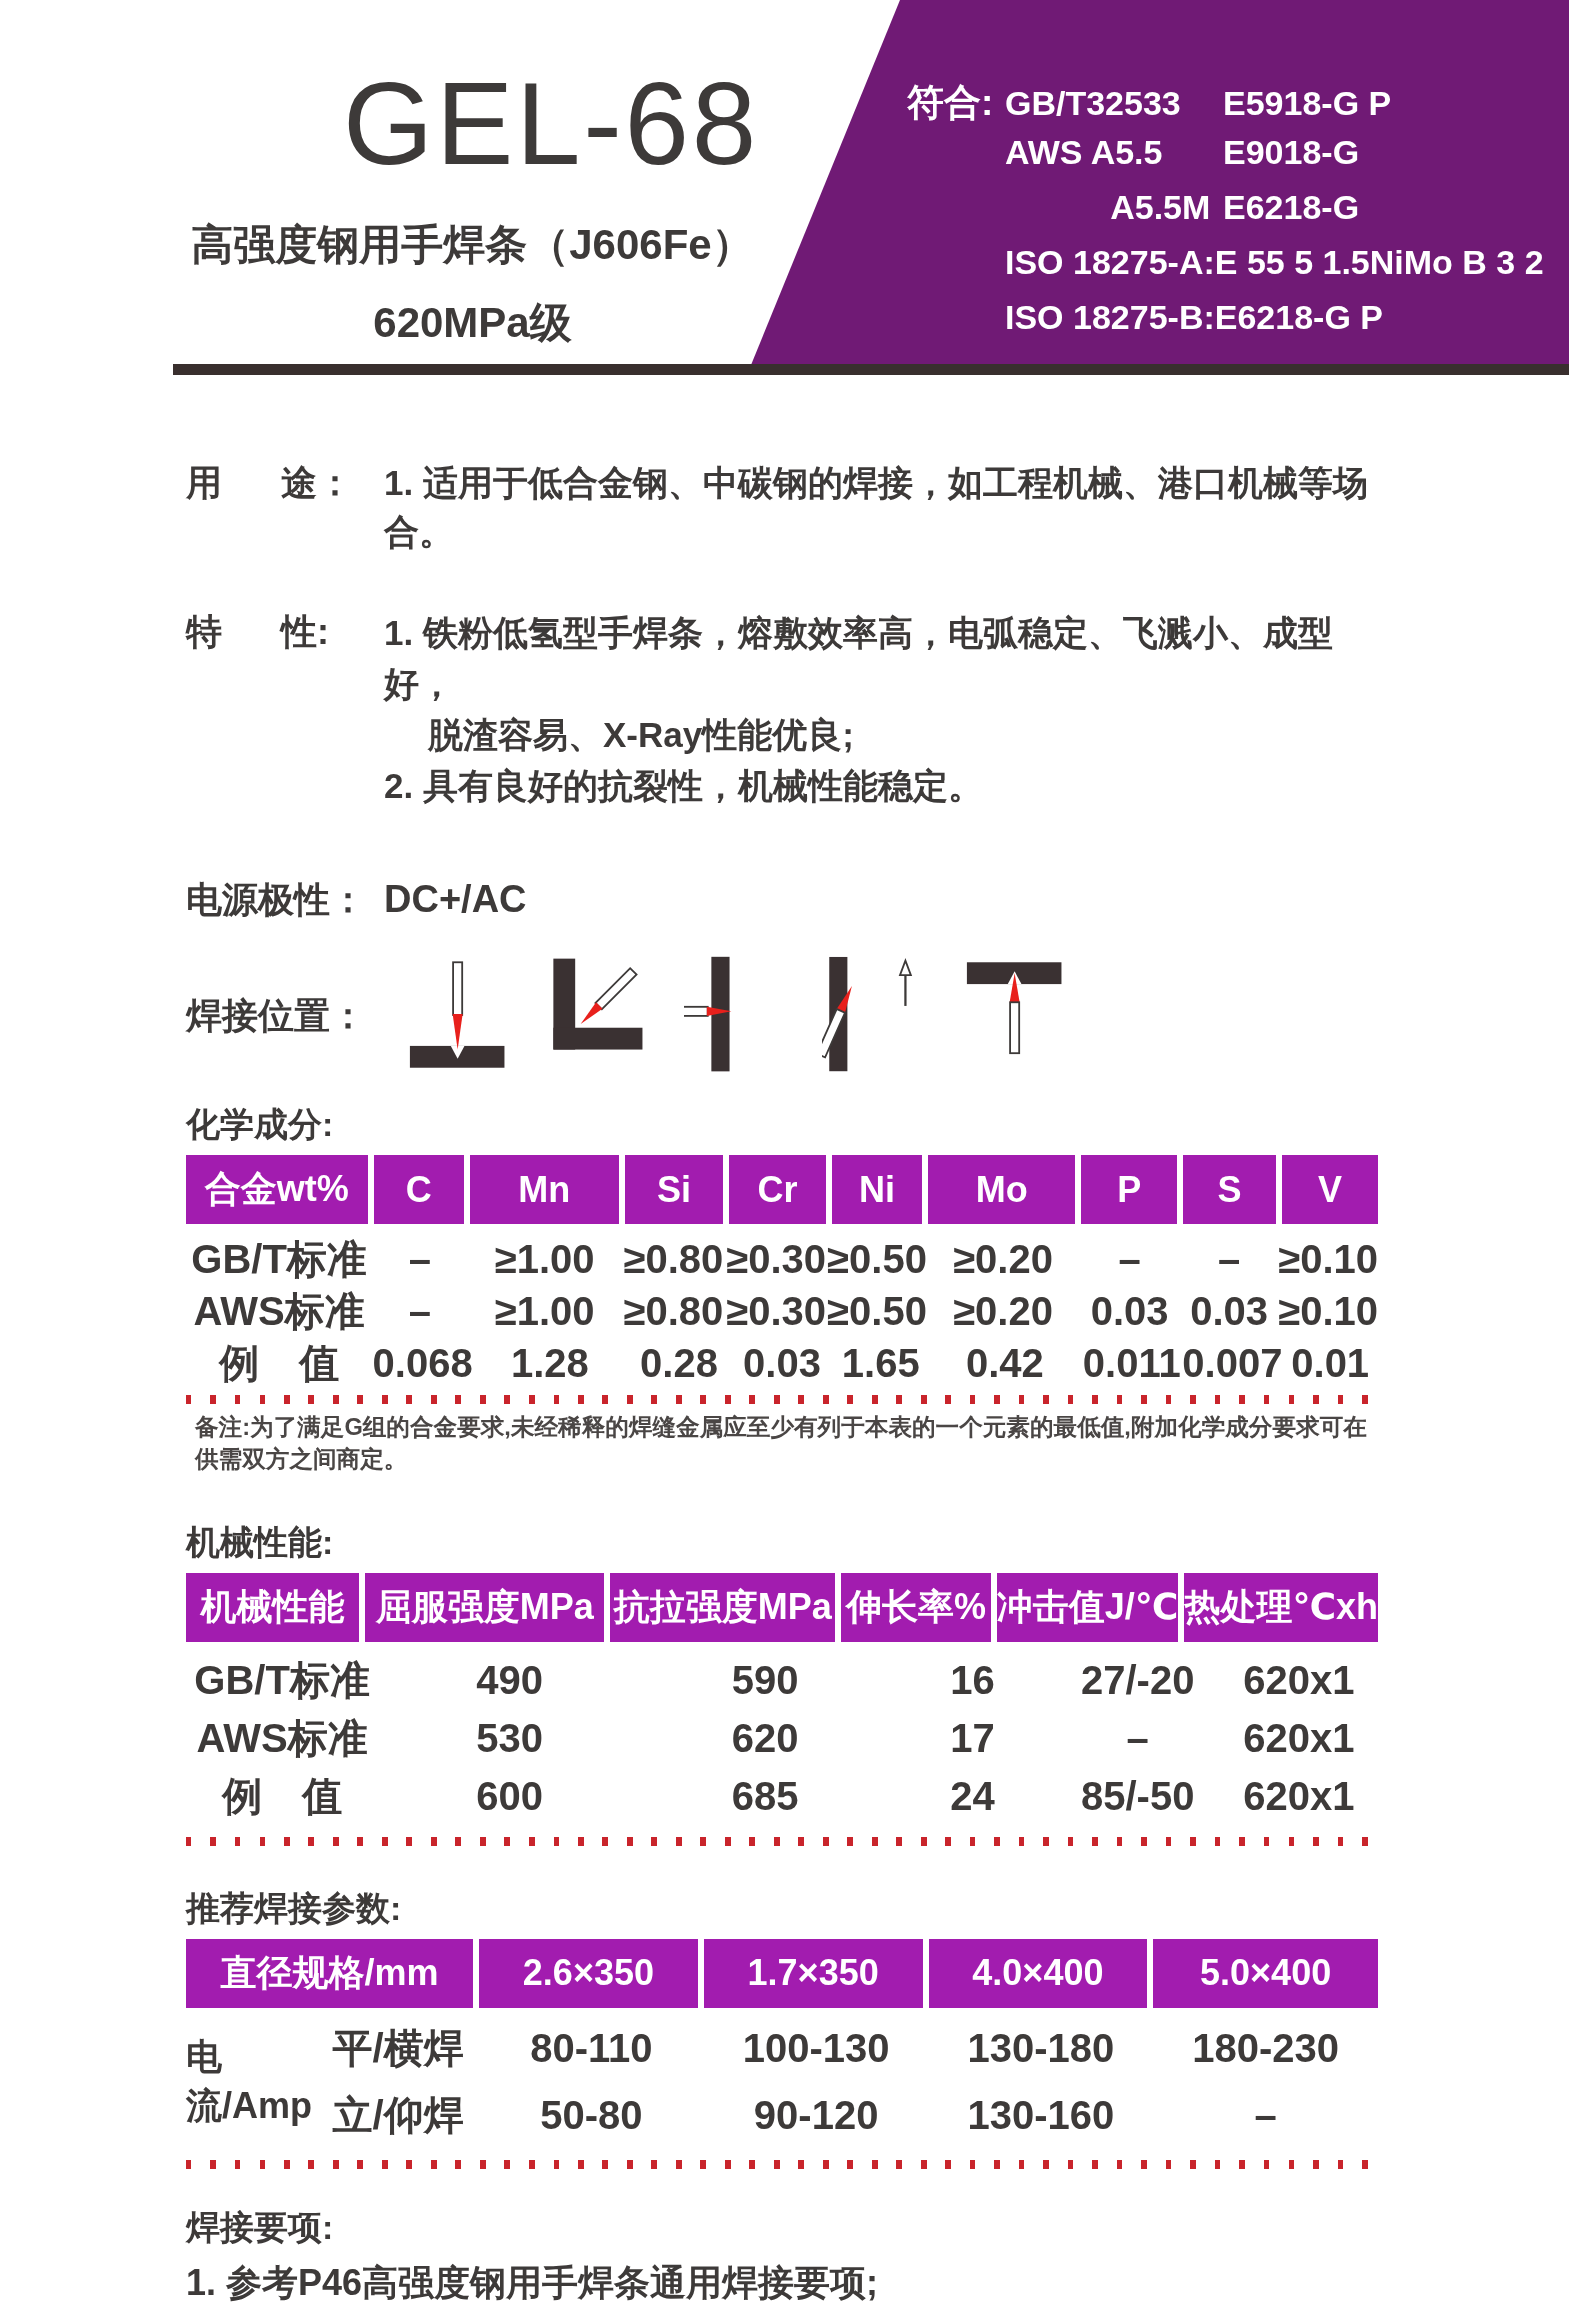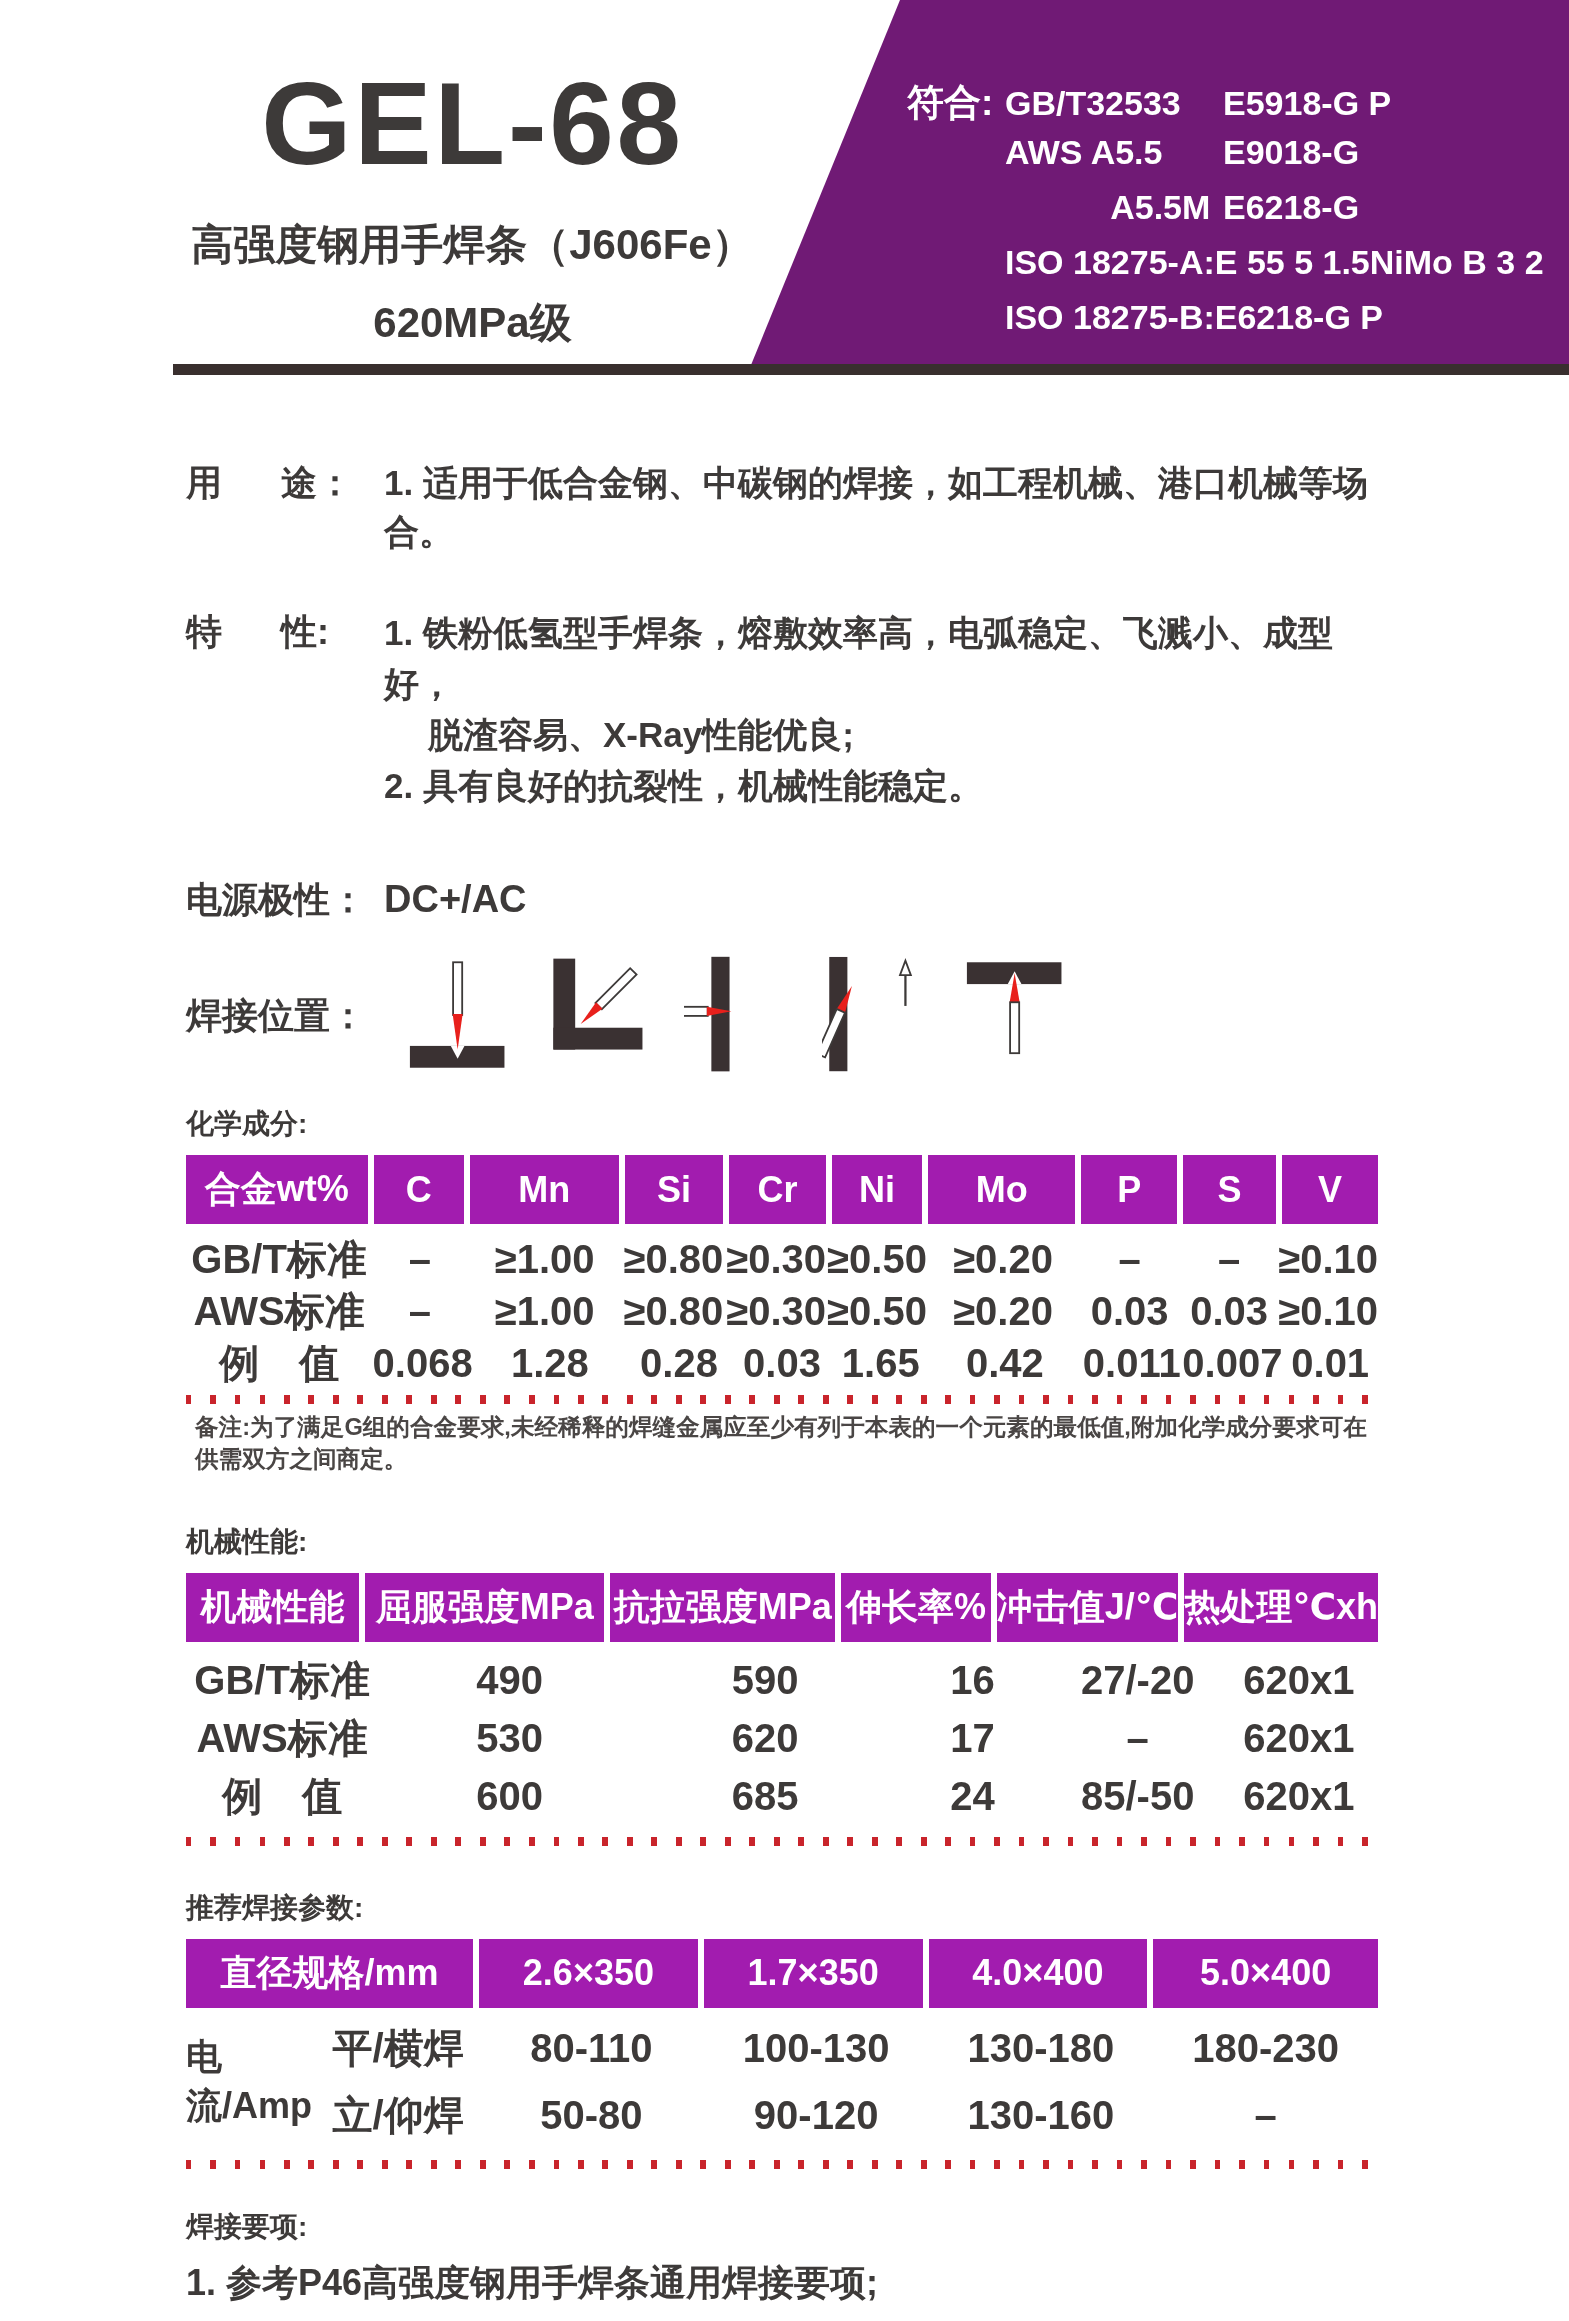--- a/index.html
+++ b/index.html
@@ -15,33 +15,33 @@
     background:#701a75;
     clip-path:polygon(149px 0,818px 0,818px 365px,0 365px);
   }
   .banner-content{position:absolute;top:78px;left:156px;color:#ffffff;font-weight:700;font-size:34px;}
   .b-row{display:flex;align-items:baseline;height:55px;}
   .b-label{width:98px;font-size:37px;}
   .b-c1{width:218px;}
   .b-c1.right{text-align:right;padding-right:12.7px;box-sizing:border-box;}
   .header-bar{position:absolute;bottom:0;left:173px;right:0;height:11px;background:#392f2e;}
   .title-block{position:absolute;top:64px;left:186px;width:573px;text-align:center;}
-  .product-code{font-size:116px;font-weight:700;letter-spacing:2.7px;line-height:1.05;}
+  .product-code{font-size:116px;font-weight:400;letter-spacing:2.7px;line-height:1.05;text-align:right;}
   .product-name{margin-top:31px;font-size:42px;font-weight:700;}
   .product-grade{margin-top:22px;font-size:42px;font-weight:700;}
 
   
   .content{padding:0 191px 0 186px;}
   .row{display:flex;align-items:flex-start;}
   .row-label{flex:0 0 198px;font-weight:700;font-size:36px;line-height:49px;}
   .row-label.spread{word-spacing:49px;}
   .row-text{font-size:35px;font-weight:600;line-height:49px;}
   .feat-line{font-size:35px;font-weight:600;line-height:51px;}
   .feat-line.indent{margin-left:44px;}
-  .sec-heading{font-size:28px;font-weight:700;line-height:44px;}
+  .sec-heading{font-size:34px;font-weight:700;line-height:44px;}
 
   .usage{margin-top:83px;}
   .features{margin-top:51px;}
   .polarity{margin-top:64px;}
   .polarity .row-text{font-size:38px;}
   .positions{margin-top:31px;align-items:center;}
   .pos-icons{display:flex;gap:36px;margin-left:23.6px;align-items:flex-end;}
   .pos-icons svg{display:block;}
 
   

